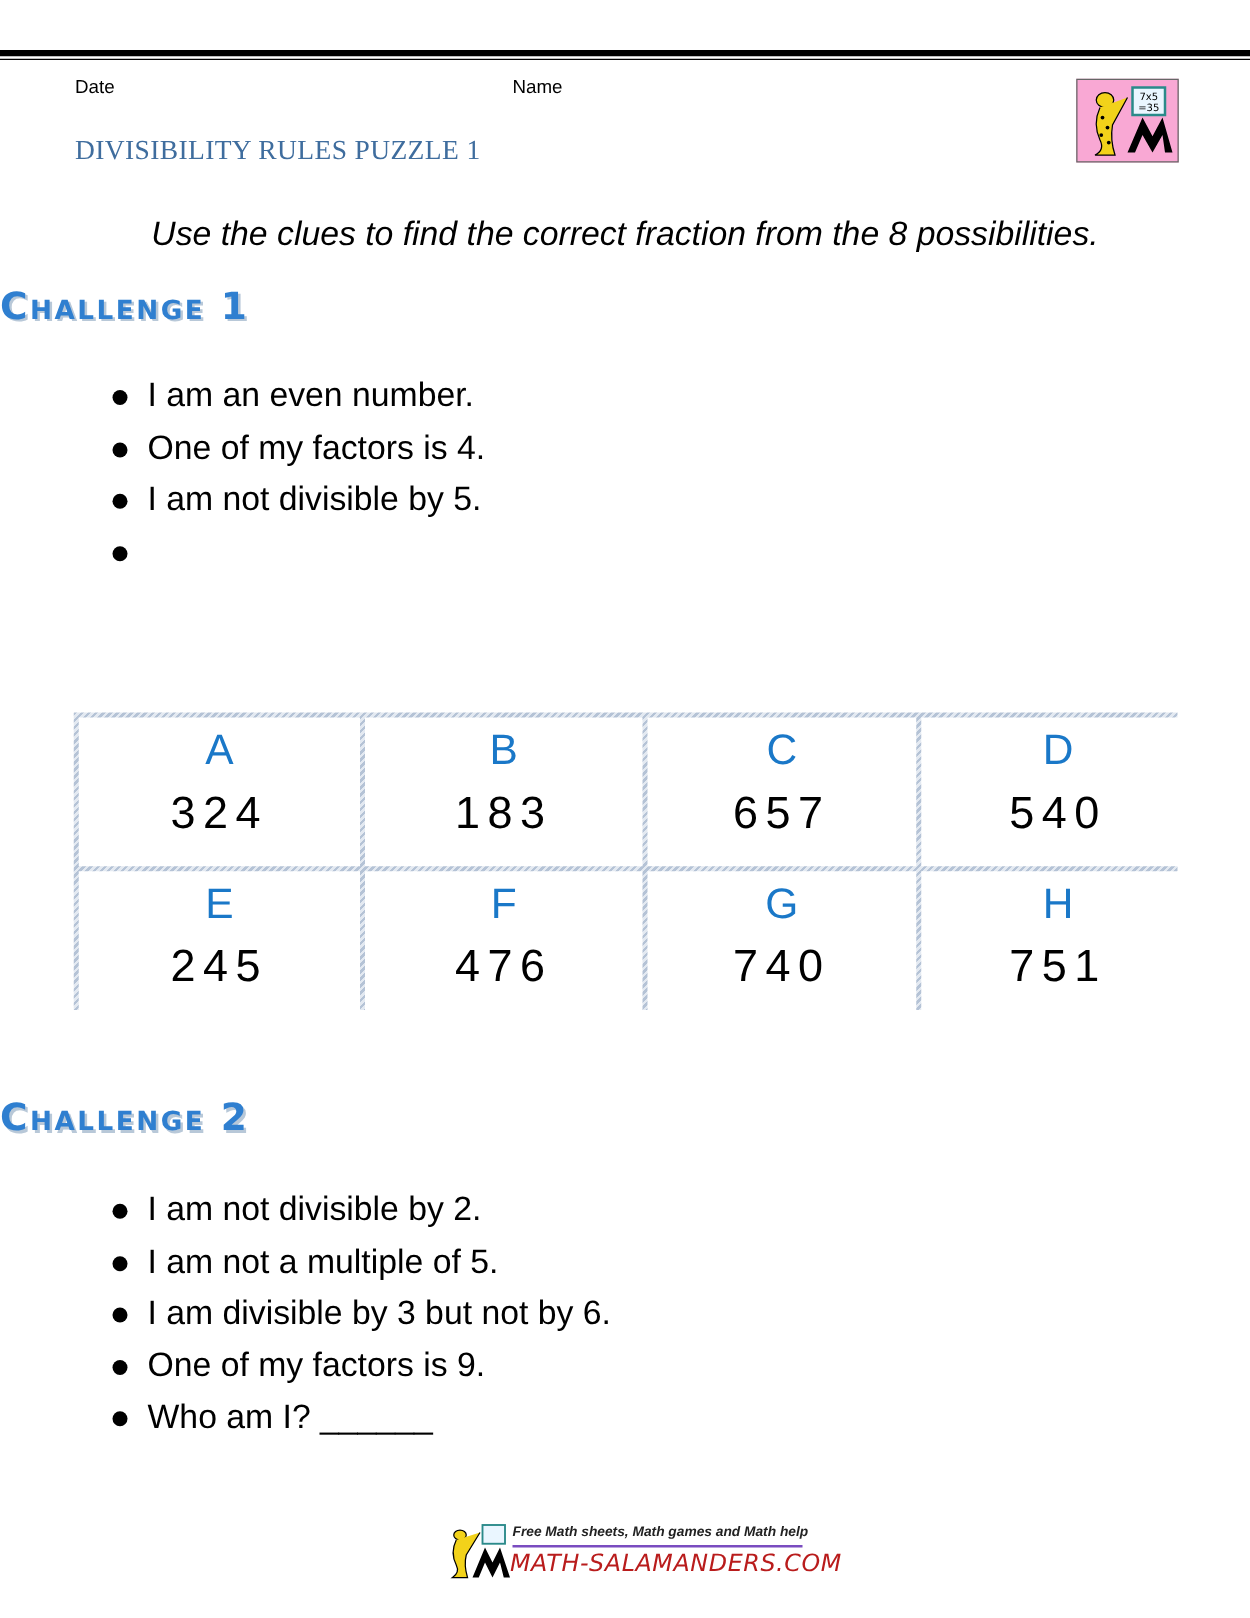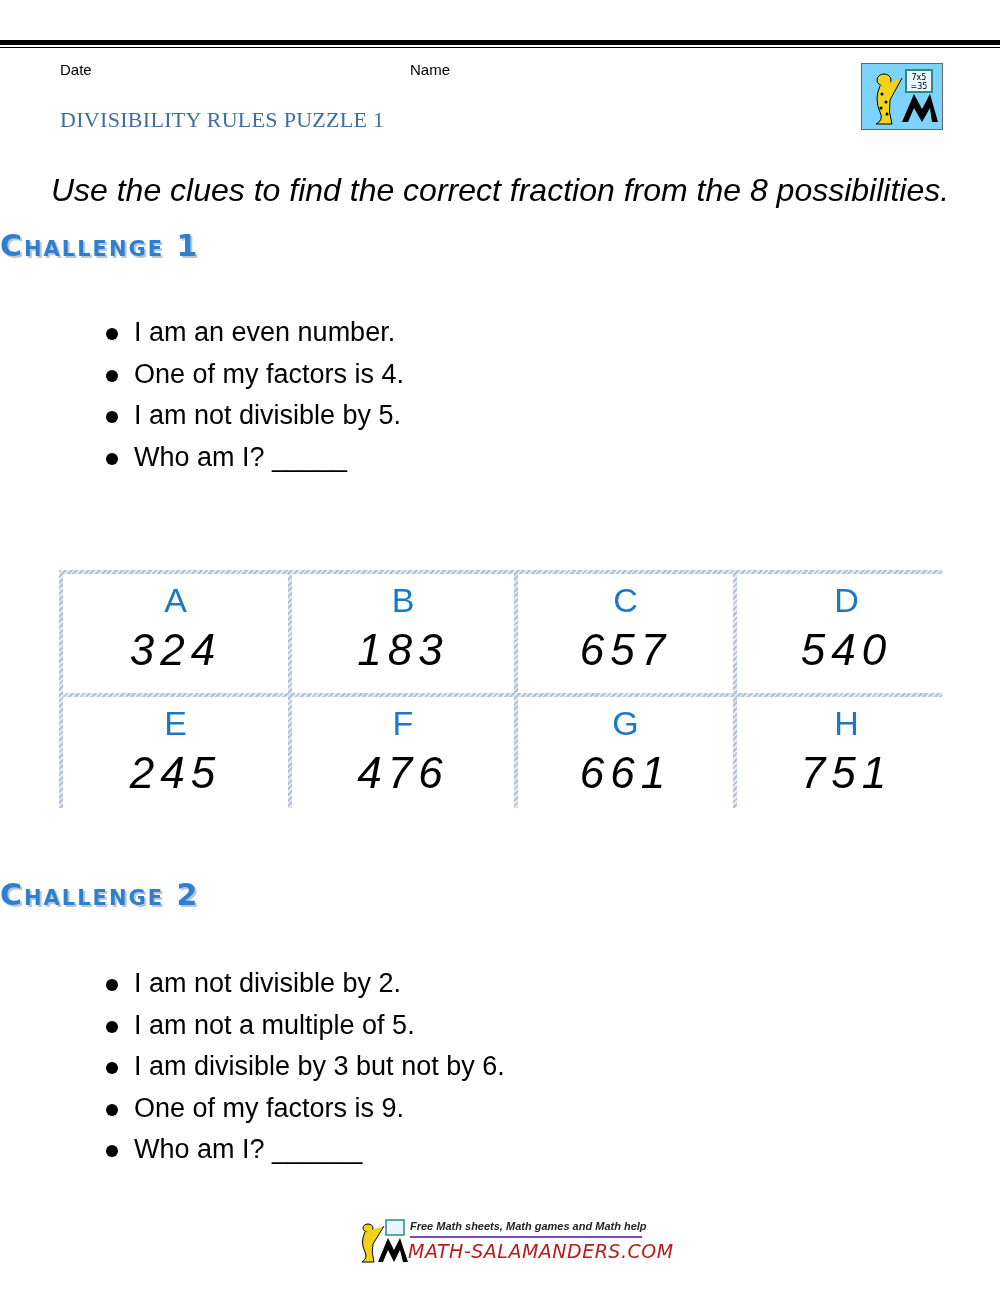--- a/index.html
+++ b/index.html
@@ -1,31 +1,31 @@
 <!DOCTYPE html>
 <html><head>
 <meta charset="utf-8">
 <style>
   html, body { margin:0; padding:0; background:#ffffff; }
   body { width:1000px; height:1294px; position:relative; overflow:hidden; font-family:"Liberation Sans", "DejaVu Sans", sans-serif; color:#000; }
   .topline1 { position:absolute; left:0; top:40px; width:1000px; height:5px; background:#000; }
   .topline2 { position:absolute; left:0; top:47px; width:1000px; height:1px; background:#000; }
   .lbl { position:absolute; top:61px; font-size:15px; }
   .title { position:absolute; left:60px; top:107px; font-family:"Liberation Serif","DejaVu Serif",serif; font-size:22px; color:#3f6d9e; letter-spacing:0.3px; }
-  .logo { position:absolute; left:861px; top:63px; width:82px; height:67px; border:1px solid #666; box-sizing:border-box; background:#7dd3fc; }
-  .instr { position:absolute; left:0; width:1000px; top:172px; text-align:center; font-style:italic; font-size:32px; }
+  .logo { position:absolute; left:861px; top:63px; width:82px; height:67px; border:1px solid #666; box-sizing:border-box; background:#f9a8d4; }
+  .instr { position:absolute; left:0; width:1000px; top:172px; text-align:center; font-style:italic; font-size:27px; }
   .chal { position:absolute; left:0; width:1000px; text-align:left; font-family:"DejaVu Sans",sans-serif; font-weight:bold; font-size:30px; color:#2f7fd0; letter-spacing:2px; text-shadow:2px 2px 0 #b8c8d8, -1px -1px 0 #fff; font-variant:small-caps; }
-  .clues { position:absolute; left:88px; margin:16px; padding:0; list-style:none; }
+  .clues { position:absolute; left:88px; margin:0; padding:0; list-style:none; }
   .clues li { font-size:27px; height:41.6px; line-height:41.6px; position:relative; padding-left:30px; white-space:nowrap; }
   .clues li .dot { position:absolute; left:2px; top:16px; width:12px; height:12px; background:#000; border-radius:50%; }
   .grid { position:absolute; left:59px; top:570px; width:883px; height:238px; box-sizing:border-box; display:grid; grid-template-columns:225px 222px 215px 219px; grid-template-rows:119px 119px;
     background: repeating-linear-gradient(135deg, #b5c3d6 0 2px, #e3e9f1 2px 4px); padding:4px; gap:4px; }
   .cell { background:#fff; text-align:center; position:relative; }
   .cell .letter { position:absolute; left:0; right:0; top:6px; font-size:34px; color:#1a78c8; line-height:40px; }
-  .cell .num { position:absolute; left:0; right:0; top:50px; font-size:44px; letter-spacing:6px; line-height:52px;font-style:italic; }
+  .cell .num { position:absolute; left:0; right:0; top:50px; font-size:36px; letter-spacing:6px; line-height:52px; }
   .footer { position:absolute; left:354px; top:1218px; width:290px; height:46px;font-style:italic; }
   .footer .tag { position:absolute; left:56px; top:2px; font-size:11px; font-weight:bold; color:#222; white-space:nowrap; }
   .footer .bar { position:absolute; left:56px; top:18px; width:232px; height:2px; background:#7a4cc0; }
   .footer .site { position:absolute; left:54px; top:22px; font-size:19px; letter-spacing:0.5px; color:#b91c1c; white-space:nowrap; font-family:"DejaVu Sans",sans-serif; }
 </style>
 </head>
 <body>
 
 <div class="topline1"></div>
 <div class="topline2"></div>
@@ -51,21 +51,21 @@
 </div>
 
 <div class="instr">Use the clues to find the correct fraction from the 8 possibilities.</div>
 
 <div class="chal" style="top:228px">Challenge 1</div>
 
 <ul class="clues" style="top:296px">
   <li><span class="dot"></span><span>I am an even number.</span></li>
   <li><span class="dot"></span><span>One of my factors is 4.</span></li>
   <li><span class="dot"></span><span>I am not divisible by 5.</span></li>
-  <li><span class="dot"></span><span>Who am I? _____</span></li>
+  <li><span class="dot"></span></li>
 </ul>
 
 <div class="grid">
   <div class="cell">
       <div class="letter">A</div>
       <div class="num">324</div>
     </div>
   <div class="cell">
       <div class="letter">B</div>
       <div class="num">183</div>
@@ -81,21 +81,21 @@
   <div class="cell">
       <div class="letter">E</div>
       <div class="num">245</div>
     </div>
   <div class="cell">
       <div class="letter">F</div>
       <div class="num">476</div>
     </div>
   <div class="cell">
       <div class="letter">G</div>
-      <div class="num">661</div>
+      <div class="num">740</div>
     </div>
   <div class="cell">
       <div class="letter">H</div>
       <div class="num">751</div>
     </div>
 </div>
 
 <div class="chal" style="top:877px">Challenge 2</div>
 
 <ul class="clues" style="top:947px">

